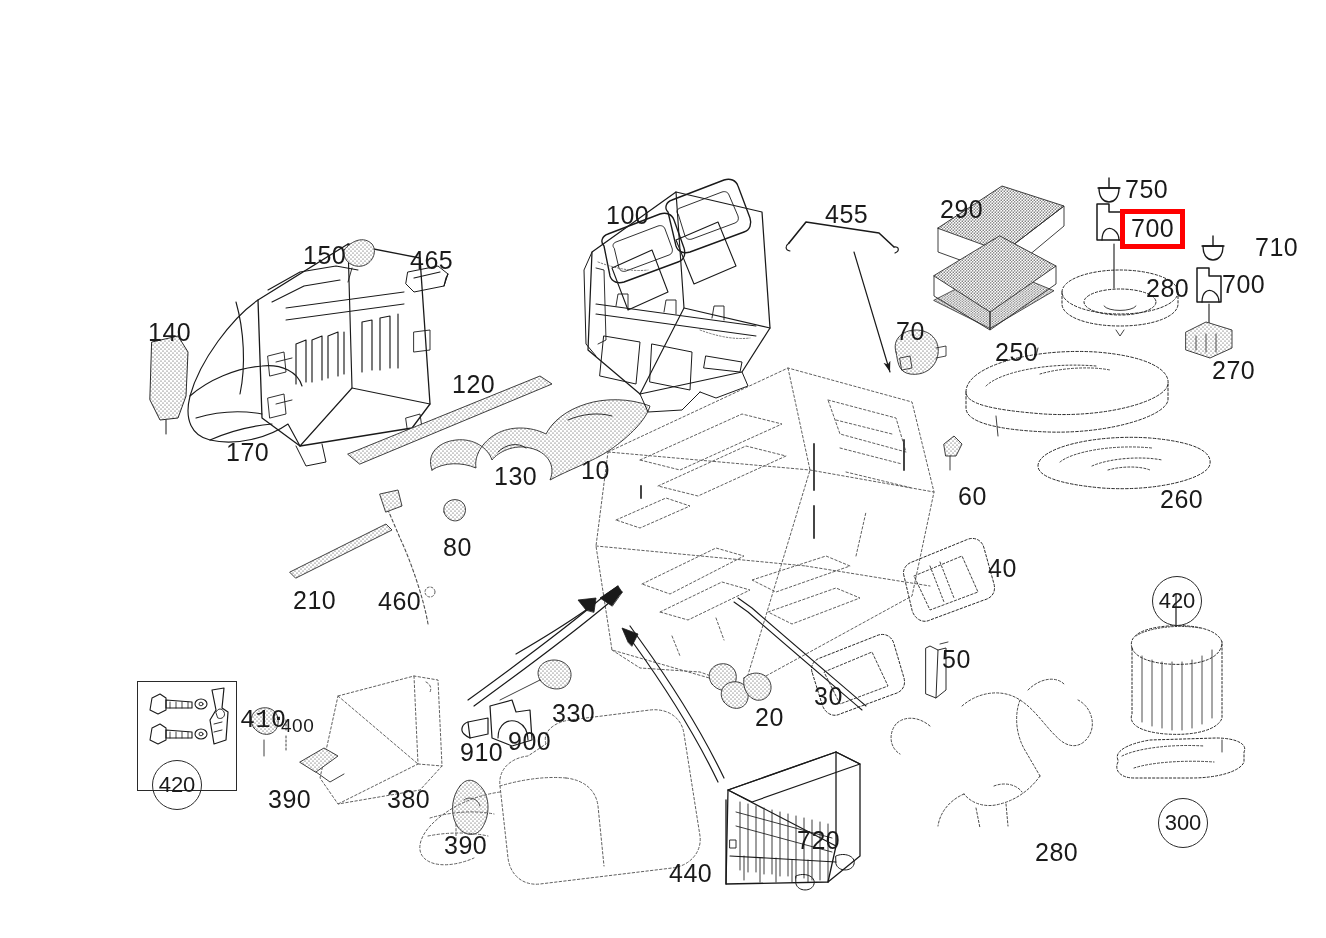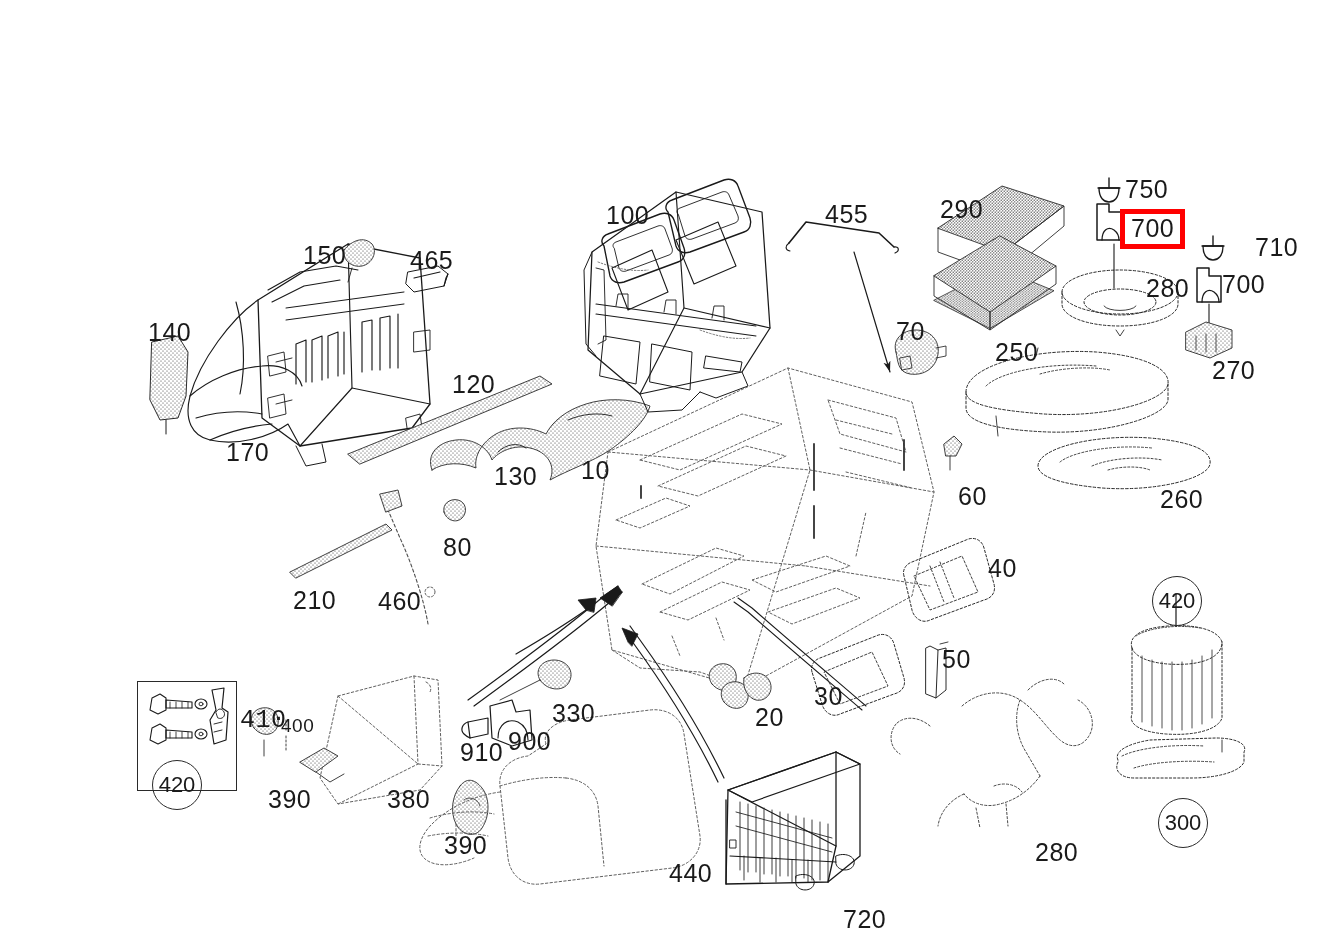--- a/index.html
+++ b/index.html
@@ -536,18 +536,18 @@
       <div class="callout sz-lg" style="left: 552px; top: 701px;">330</div>
       <div class="callout sz-lg" style="left: 508px; top: 729px;">900</div>
       <div class="callout sz-lg" style="left: 460px; top: 740px;">910</div>
       <div class="callout sz-lg" style="left: 240px; top: 708px; font-family: Liberation Mono, monospace;">410</div>
       <div class="callout sz-sm" style="left: 281px; top: 716px;">400</div>
       <div class="callout sz-lg" style="left: 268px; top: 771px; margin-top: 16px;">390</div>
       <div class="callout sz-md circled" style="left: 152px; top: 760px;">420</div>
       <div class="callout sz-lg" style="left: 387px; top: 787px;">380</div>
       <div class="callout sz-lg" style="left: 444px; top: 833px;">390</div>
       <div class="callout sz-lg" style="left: 669px; top: 861px;">440</div>
-      <div class="callout sz-lg" style="left: 797px; top: 907px; padding-left: 46px;">720</div>
+      <div class="callout sz-lg" style="left: 797px; top: 828px;">720</div>
       <div class="callout sz-lg" style="left: 1035px; top: 840px;">280</div>
       <div class="callout sz-md circled" style="left: 1158px; top: 798px;">300</div>
     </div>
 
 </div>
 
 </body></html>

